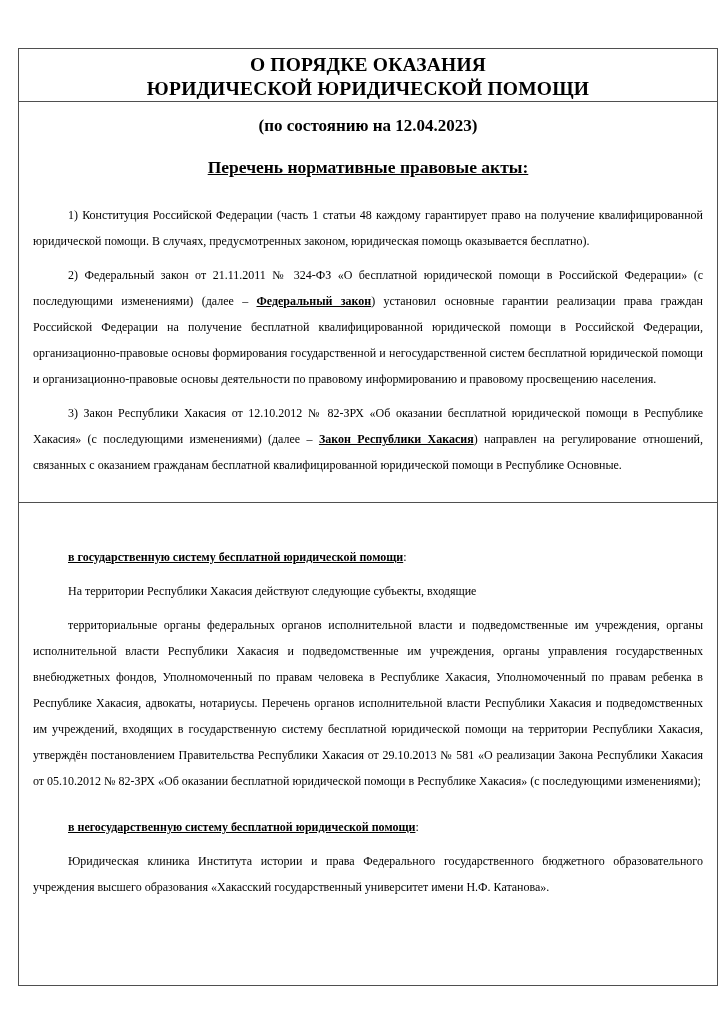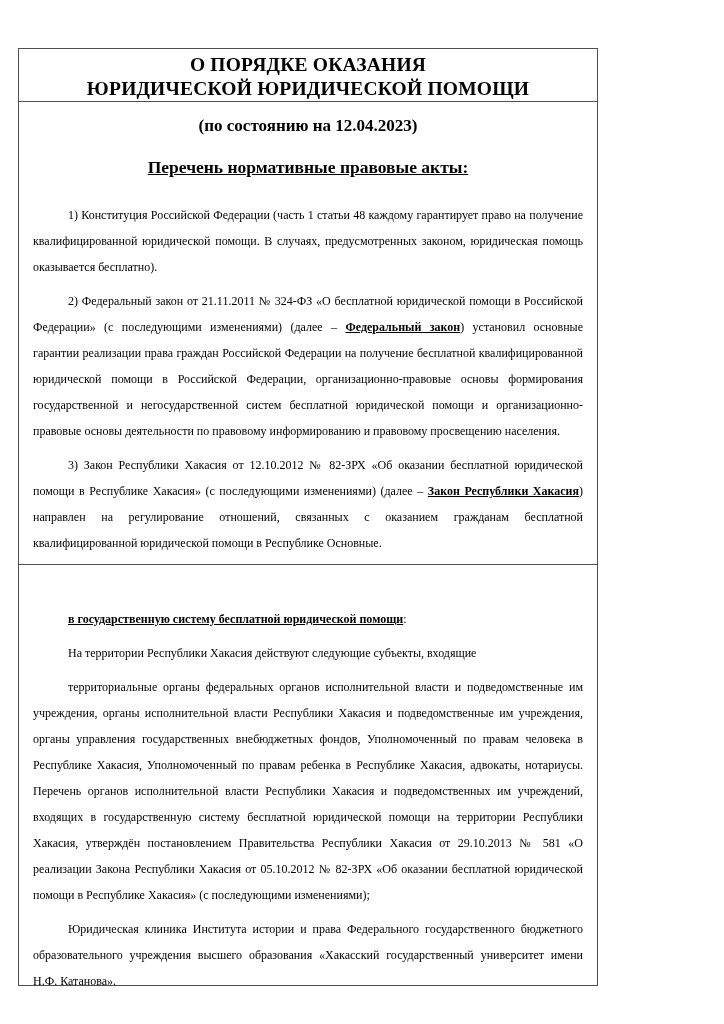--- a/index.html
+++ b/index.html
@@ -12,21 +12,21 @@
     height: 1024px;
     position: relative;
     font-family: "Liberation Serif", "DejaVu Serif", serif;
     color: #000000;
     overflow: hidden;
   }
   .frame {
     position: absolute;
     left: 18px;
     top: 48px;
-    width: 580px;
+    width: 700px;
     height: 938px;
     box-sizing: border-box;
     border: 1px solid #4f4f4f;
     background: #ffffff;
     overflow: hidden;
   }
   .title-block {
     box-sizing: border-box;
     min-height: 53px;
     border-bottom: 1px solid #4f4f4f;
@@ -96,18 +96,18 @@
         <p class="para"><span>1) Конституция Российской Федерации (часть 1 статьи 48 каждому гарантирует право на получение квалифицированной юридической помощи. В случаях, предусмотренных законом, юридическая помощь оказывается бесплатно).</span></p>
         <p class="para"><span>2) Федеральный закон от 21.11.2011 № 324-ФЗ «О бесплатной юридической помощи в Российской Федерации» (с последующими изменениями) (далее – </span><span class="bu">Федеральный закон</span><span>) установил основные гарантии реализации права граждан Российской Федерации на получение бесплатной квалифицированной юридической помощи в Российской Федерации, организационно-правовые основы формирования государственной и негосударственной систем бесплатной юридической помощи и организационно-правовые основы деятельности по правовому информированию и правовому просвещению населения.</span></p>
         <p class="para"><span>3) Закон Республики Хакасия от 12.10.2012 № 82-ЗРХ «Об оказании бесплатной юридической помощи в Республике Хакасия» (с последующими изменениями) (далее – </span><span class="bu">Закон Республики Хакасия</span><span>) направлен на регулирование отношений, связанных с оказанием гражданам бесплатной квалифицированной юридической помощи в Республике Основные.</span></p>
       </div>
     </div>
 
     <div class="section subjects">
       <p class="para heading-line"><span class="bu">в государственную систему бесплатной юридической помощи</span><span>:</span></p>
       <p class="para intro">На территории Республики Хакасия действуют следующие субъекты, входящие</p>
       <p class="para">территориальные органы федеральных органов исполнительной власти и подведомственные им учреждения, органы исполнительной власти Республики Хакасия и подведомственные им учреждения, органы управления государственных внебюджетных фондов, Уполномоченный по правам человека в Республике Хакасия, Уполномоченный по правам ребенка в Республике Хакасия, адвокаты, нотариусы. Перечень органов исполнительной власти Республики Хакасия и подведомственных им учреждений, входящих в государственную систему бесплатной юридической помощи на территории Республики Хакасия, утверждён постановлением Правительства Республики Хакасия от 29.10.2013 № 581 «О реализации Закона Республики Хакасия от 05.10.2012 № 82-ЗРХ «Об оказании бесплатной юридической помощи в Республике Хакасия» (с последующими изменениями);</p>
+      <p class="para heading-line"><span class="bu">в негосударственную систему бесплатной юридической помощи</span><span>:</span></p>
       <p class="para">Юридическая клиника Института истории и права Федерального государственного бюджетного образовательного учреждения высшего образования «Хакасский государственный университет имени Н.Ф. Катанова».</p>
-      <p class="para heading-line"><span class="bu">в негосударственную систему бесплатной юридической помощи</span><span>:</span></p>
     </div>
 
   </div>
 </div>
 
 </body></html>

